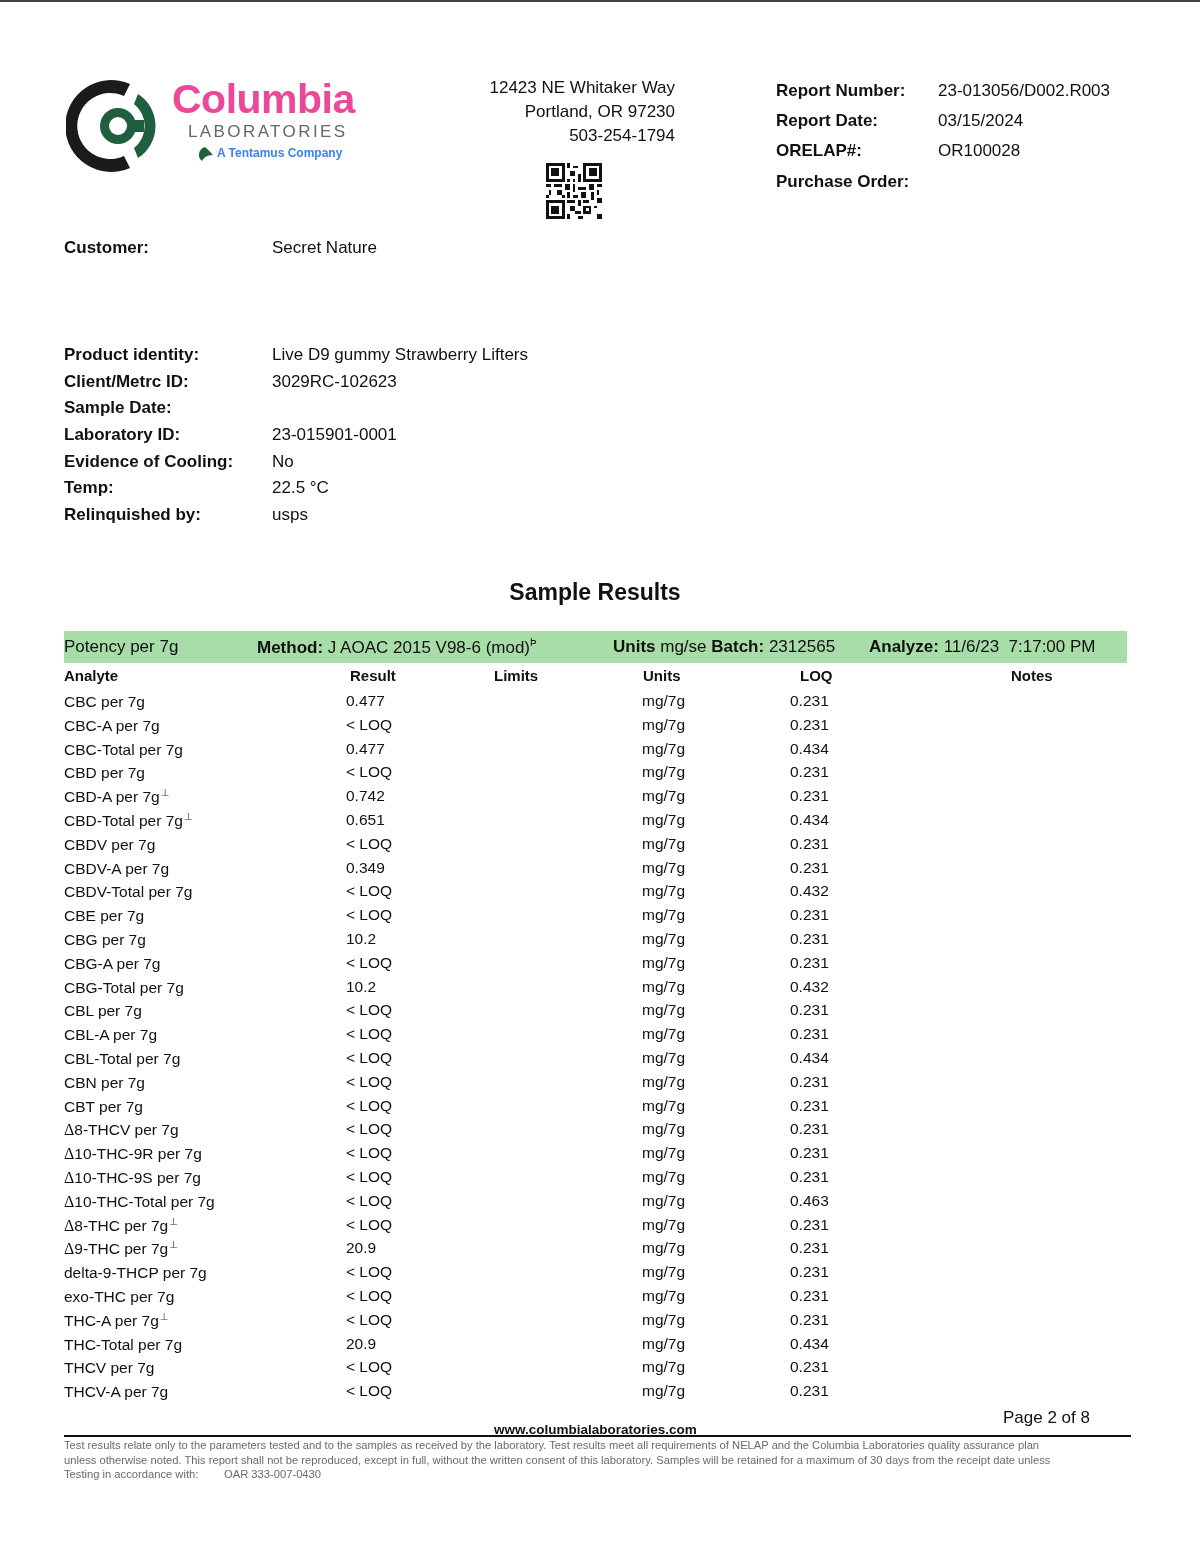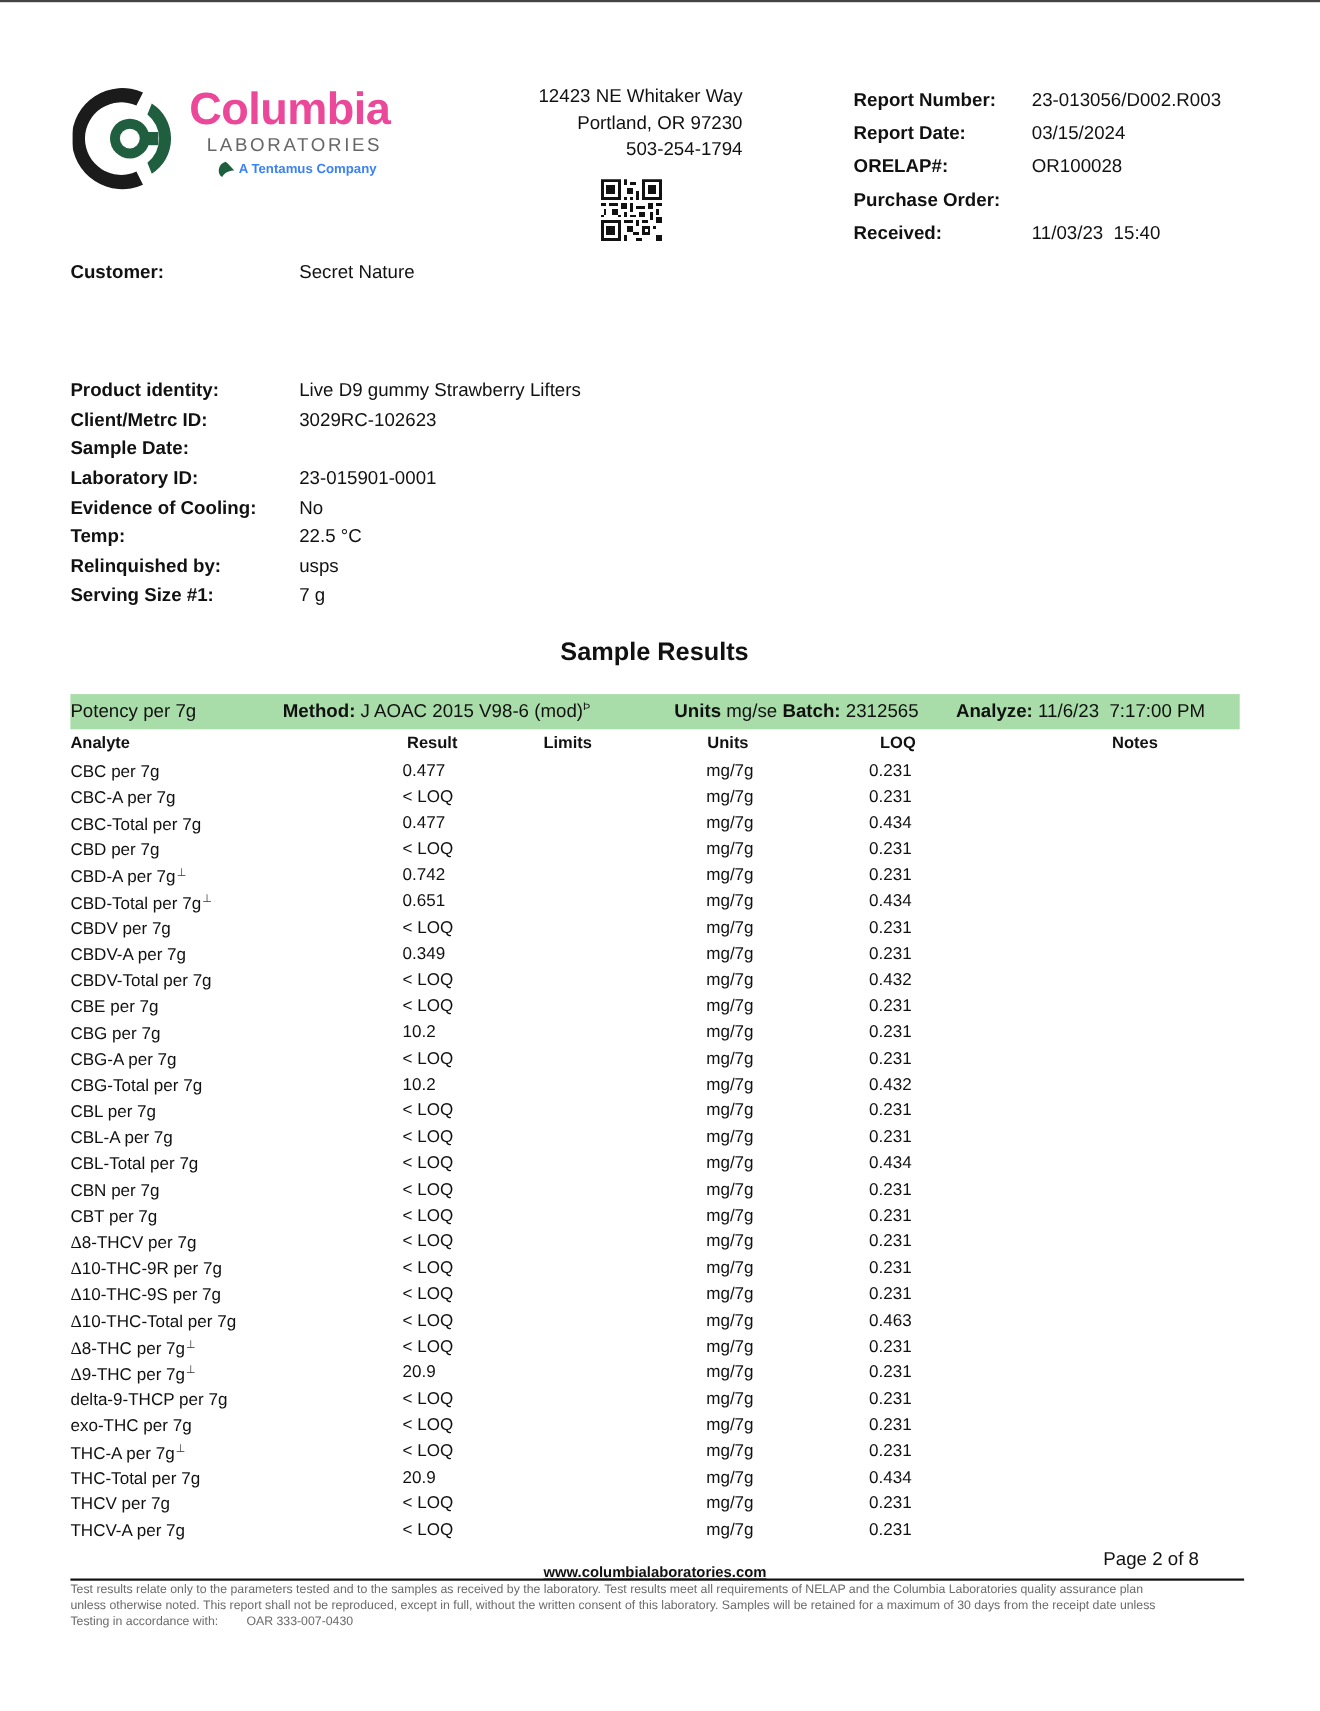--- a/index.html
+++ b/index.html
@@ -50,21 +50,21 @@
     .gb-method { left: 193px; }
     .gb-units { left: 549px; }
     .gb-analyze { left: 805px; }
     .sup { font-size: 10px; vertical-align: super; }
 
     .col-head { height: 24px; position: relative; font-size: 15px; font-weight: bold; }
     .col-head span { position: absolute; top: 4px; }
     .row { height: 23.8px; position: relative; font-size: 15.5px; }
     .row span { position: absolute; top: 5px; white-space: nowrap; }
     .c-analyte { left: 0; }
-    .c-result { left: 282px; margin-left: 20px; }
+    .c-result { left: 282px; }
     .c-limits { left: 430px; }
     .c-units { left: 578px; }
     .c-loq { left: 726px; }
     .c-notes { left: 947px; }
     .col-head .c-result { left: 286px; }
     .col-head .c-units { left: 579px; }
     .col-head .c-loq { left: 736px; }
     .flag { font-size: 10px; vertical-align: super; color: #333; margin-left: 1px; }
     .delta { font-family: "Liberation Serif", serif; font-size: 16px; }
 
@@ -160,24 +160,20 @@
     <span class="ri-value">03/15/2024</span>
   </div>
   <div class="ri-row">
     <span class="ri-label">ORELAP#:</span>
     <span class="ri-value">OR100028</span>
   </div>
   <div class="ri-row">
     <span class="ri-label">Purchase Order:</span>
     <span class="ri-value"></span>
   </div>
-  <div class="ri-row">
-    <span class="ri-label">Received:</span>
-    <span class="ri-value" style="white-space:pre">11/03/23  15:40</span>
-  </div>
 </div>
 
 <div class="abs customer kv">
   <span class="kv-label">Customer:</span>
   <span>Secret Nature</span>
 </div>
 
 <div class="abs product-block">
   <div class="kv">
     <span class="kv-label">Product identity:</span>
@@ -199,24 +195,20 @@
     <span class="kv-label">Evidence of Cooling:</span>
     <span>No</span>
   </div>
   <div class="kv">
     <span class="kv-label">Temp:</span>
     <span>22.5 °C</span>
   </div>
   <div class="kv">
     <span class="kv-label">Relinquished by:</span>
     <span>usps</span>
-  </div>
-  <div class="kv">
-    <span class="kv-label">Serving Size #1:</span>
-    <span>7 g</span>
   </div>
 </div>
 
 <div class="abs section-title">Sample Results</div>
 
 <div class="abs results">
   <div class="green-bar">
     <span class="gb-potency">Potency per 7g</span>
     <span class="gb-method"><b>Method:</b> <span style="position:static">J AOAC 2015 V98-6 (mod)</span><span style="position:static" class="sup">Þ</span></span>
     <span class="gb-units"><b>Units</b> <span style="position:static">mg/se</span> <b>Batch:</b> <span style="position:static">2312565</span></span>

